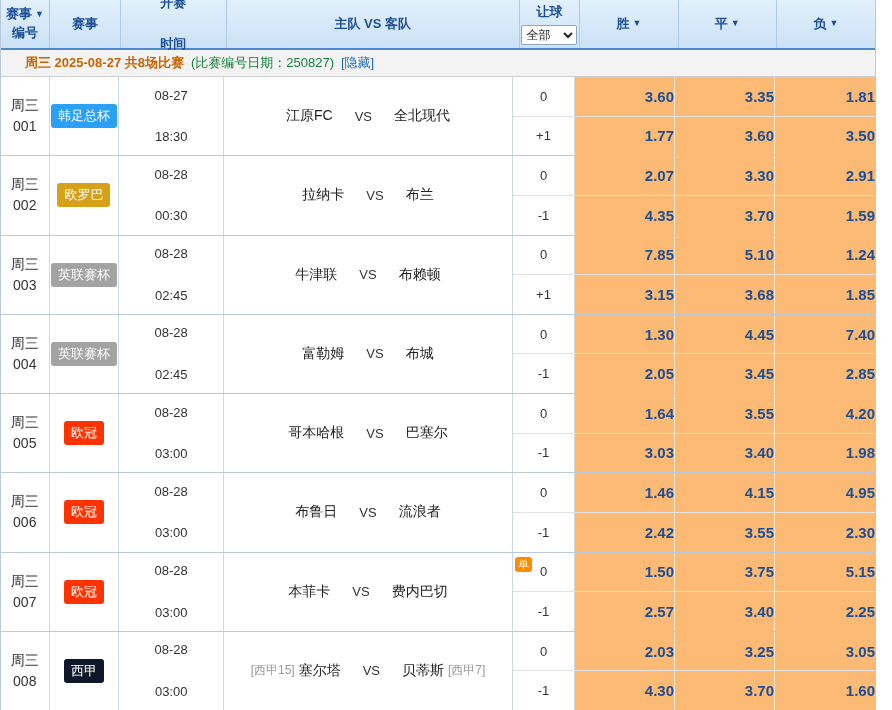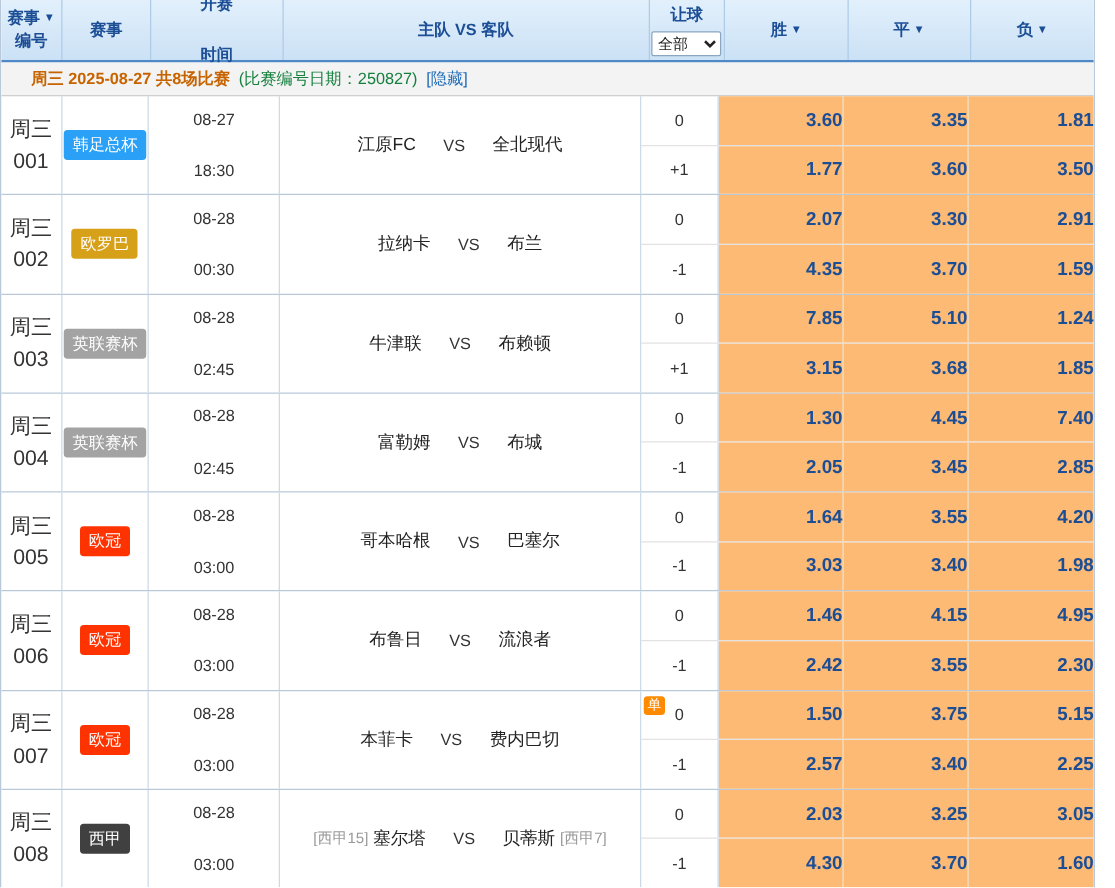--- a/index.html
+++ b/index.html
@@ -29,21 +29,21 @@
                padding-left:24px; background:#f3f3f3; border-bottom:1px solid #cfcfcf; font-size:13px; }
   .date-info { color:#c86400; font-weight:bold; }
   .id-info { color:#15803d; }
   .hide-link { color:#1e6bb8; cursor:pointer; text-decoration:none; }
 
   
   #matches { flex:1; display:flex; flex-direction:column; }
   .match-row { flex:1; display:flex; border-bottom:1px solid #b9c9da; min-height:0; }
   .match-row:last-child { border-bottom:none; }
   .cell { display:flex; align-items:center; justify-content:center; border-right:1px solid #ccd9e6; }
-  .no-cell { flex-direction:column; font-size:17px; color:#333; line-height:1.5; }
+  .no-cell { flex-direction:column; font-size:14px; color:#333; line-height:1.5; }
   .league-badge { color:#fff; font-size:13px; padding:3px 7px; border-radius:3px; white-space:nowrap; cursor:pointer; }
   .time-cell { flex-direction:column; font-size:13px; color:#333; line-height:1.5; }
   .teams-cell { font-size:14px; color:#222; }
   .vs { margin:0 22px; font-size:13px; color:#333; }
   .rank { color:#999; font-size:12px; margin:0 4px; }
 
   .right-section { flex:1; display:flex; flex-direction:column; }
   .sub-row { flex:1; display:flex; min-height:0; }
   .sub-row.first { border-bottom:1px solid #e2e2e2; }
   .handicap-cell { width:62px; position:relative; display:flex; align-items:center; justify-content:center;
@@ -480,21 +480,21 @@
         </div>
       </div>
     </div>
 
     <div class="match-row">
       <div class="cell col-no no-cell">
         <div>周三</div>
         <div>008</div>
       </div>
       <div class="cell col-league">
-        <span class="league-badge" style="background: #404040;">西甲</span>
+        <span class="league-badge" style="background: #0f172a;">西甲</span>
       </div>
       <div class="cell col-time time-cell">
         <div>08-28</div>
         <div>03:00</div>
       </div>
       <div class="cell col-teams teams-cell">
         <span class="rank">[西甲15]</span>
         <span class="team">塞尔塔</span>
         <span class="vs">VS</span>
         <span class="team">贝蒂斯</span>

